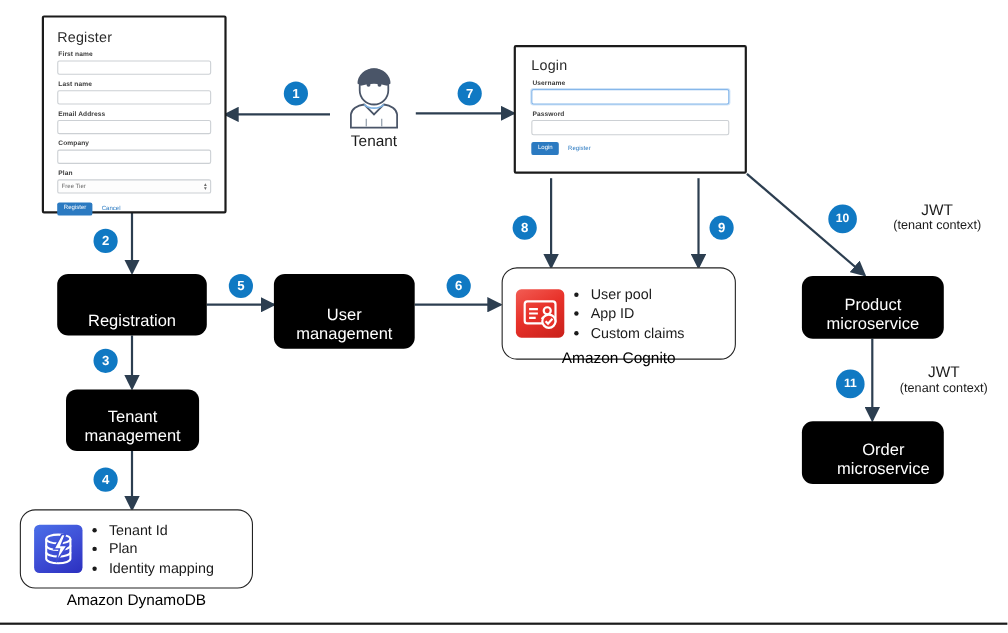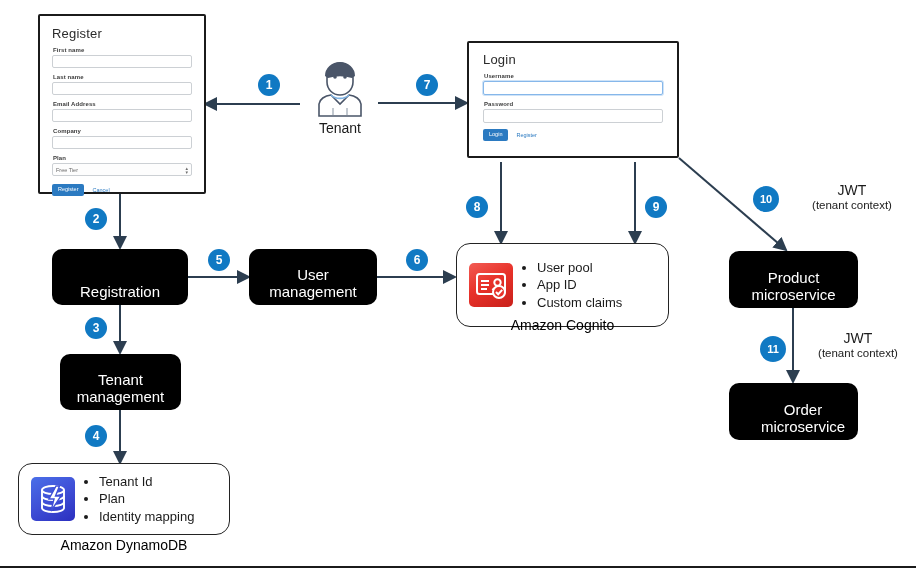--- a/index.html
+++ b/index.html
@@ -152,21 +152,21 @@
         <div class="btn-primary">Login</div>
         <div class="btn-link">Register</div>
       </div>
     </div>
   </div>
 
   <div class="abs svc" style="left:52px;top:249px;width:136px;height:56px;">
     <span>Registration</span>
   </div>
 
-  <div class="abs svc" style="left:249px;top:249px;width:128px;height:56px;">
+  <div class="abs svc" style="left:249px;top:249px;width:128px;height:68px;">
     <span>
       <span>User</span><br>
       <span>management</span>
     </span>
   </div>
 
   <div class="abs svc" style="left:60px;top:354px;width:121px;height:56px;">
     <span>
       <span>Tenant</span><br>
       <span>management</span>

